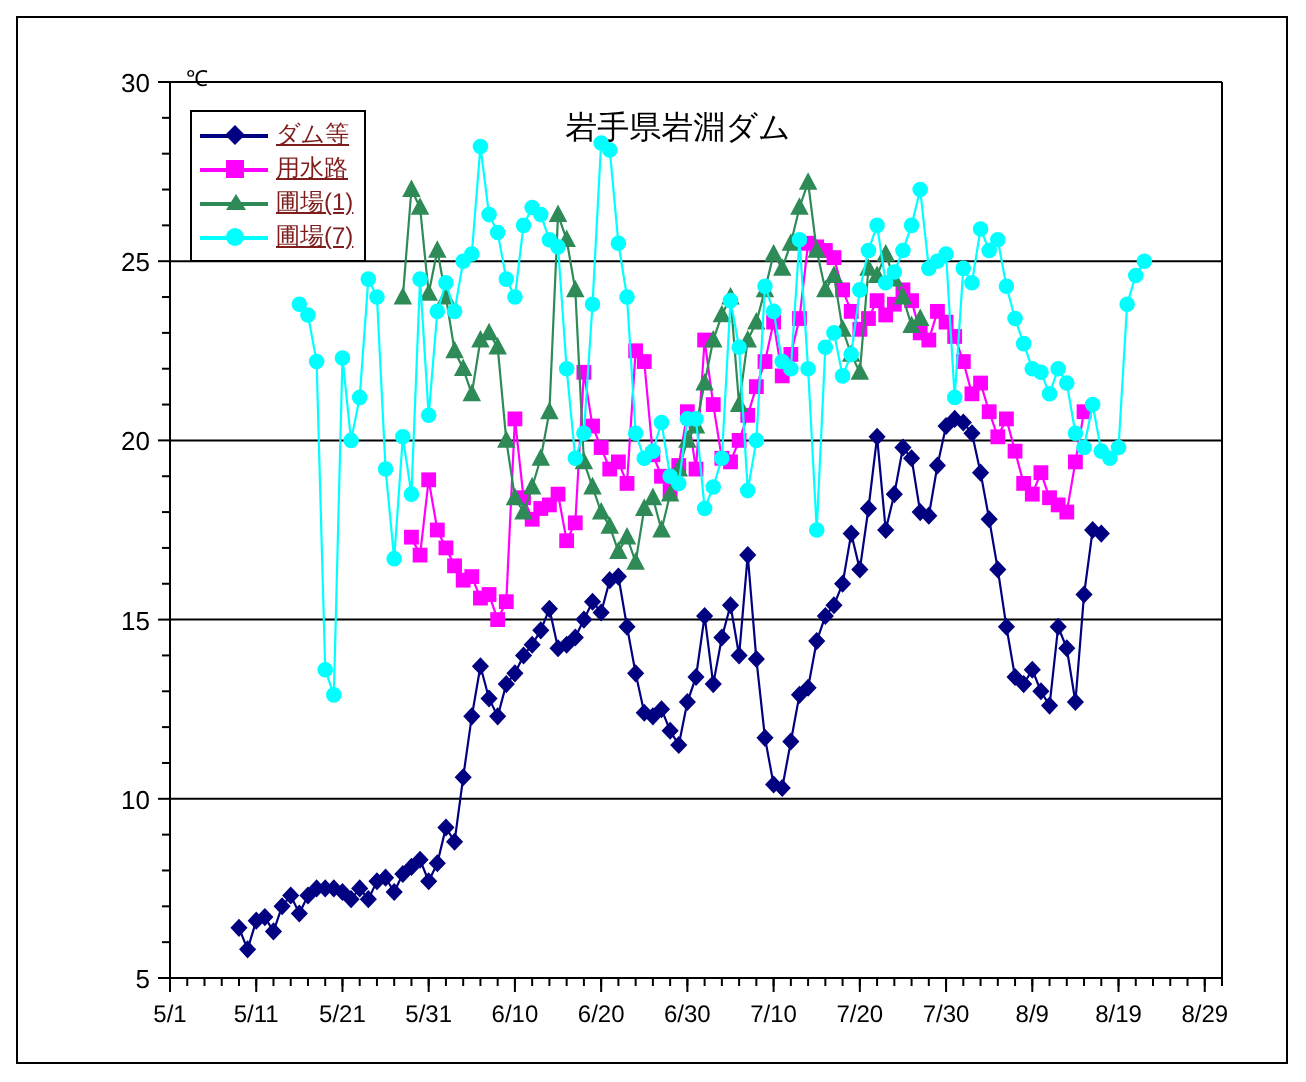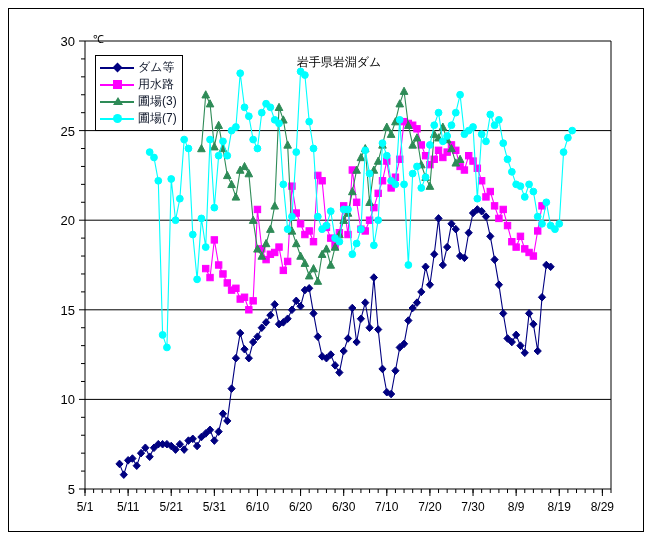--- a/index.html
+++ b/index.html
@@ -1,26 +1,26 @@
 <!DOCTYPE html>
 <html><head>
 <meta charset="utf-8">
 <style>
   html,body{margin:0;padding:0;background:#ffffff;}
   body{width:653px;height:541px;font-family:"Liberation Sans",sans-serif;overflow:hidden;}
   #frame{position:absolute;left:8px;top:8px;width:636px;height:524px;border:1px solid #000;box-sizing:border-box;background:#fff;}
   #unit{position:absolute;left:84px;top:22px;font-size:11px;color:#000;}
-  #title{position:absolute;left:0;top:0;width:100%;text-align:center;font-size:12px;color:#000;}
+  #title{position:absolute;left:0;top:0;width:100%;text-align:center;font-size:16px;color:#000;}
   #titlewrap{position:absolute;left:230px;top:45px;width:200px;height:16px;}
   svg{position:absolute;left:0;top:0;}
   #legend{position:absolute;left:86px;top:46px;border:1px solid #000;background:#fff;padding:3px 5px 3px 4px;}
   .lgrow{display:flex;align-items:center;height:17px;}
   .lgline{width:34px;height:2px;position:relative;}
   .lgmark{position:absolute;left:13px;top:-4px;width:9px;height:9px;}
-  .lglabel{font-size:12px;color:#0f172a;margin-left:4px;white-space:nowrap;}
+  .lglabel{font-size:12px;color:#7f1d1d;margin-left:4px;white-space:nowrap;text-decoration:underline;}
 </style>
 </head>
 <body>
 
 <div id="frame">
 
   <div id="unit">℃</div>
 
   <div id="titlewrap">
     <div id="title">岩手県岩淵ダム</div>
@@ -519,21 +519,21 @@
       <div class="lgrow">
         <div class="lgline" style="background: rgb(255, 0, 255);">
           <div class="lgmark" style="background: rgb(255, 0, 255);"></div>
         </div>
         <div class="lglabel">用水路</div>
       </div>
       <div class="lgrow">
         <div class="lgline" style="background: rgb(46, 139, 87);">
           <div class="lgmark" style="width: 0px; height: 0px; border-left: 5px solid transparent; border-right: 5px solid transparent; border-bottom: 8px solid rgb(46, 139, 87); top: -4px;"></div>
         </div>
-        <div class="lglabel">圃場(3)</div>
+        <div class="lglabel">圃場(1)</div>
       </div>
       <div class="lgrow">
         <div class="lgline" style="background: rgb(0, 255, 255);">
           <div class="lgmark" style="background: rgb(0, 255, 255); border-radius: 50%;"></div>
         </div>
         <div class="lglabel">圃場(7)</div>
       </div>
     </div>
 
 </div>

